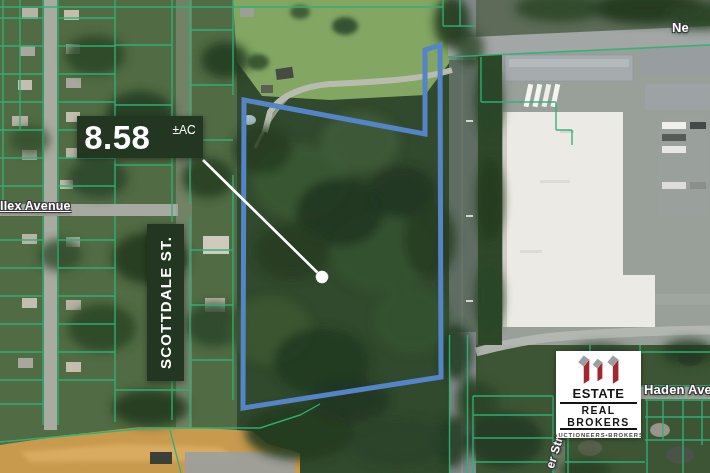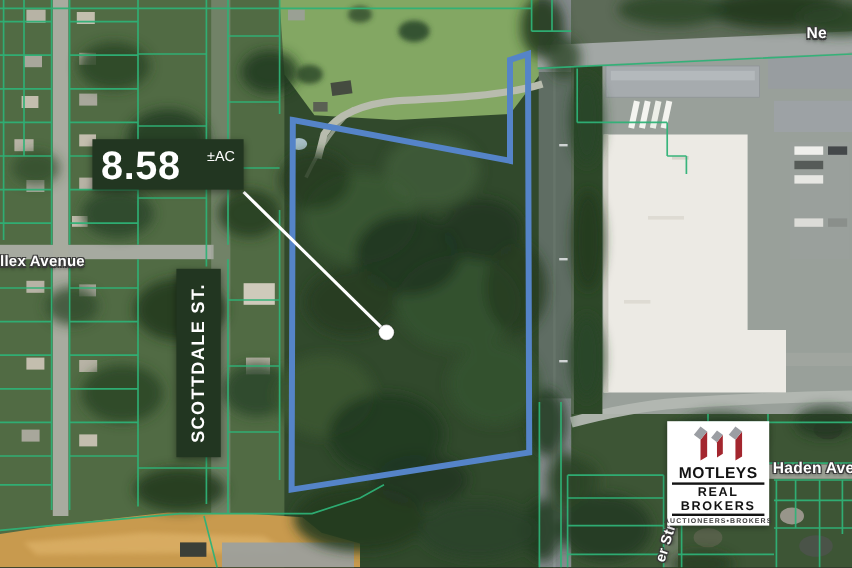--- a/index.html
+++ b/index.html
@@ -215,21 +215,21 @@
       <rect x="466" y="215" width="7" height="2" fill="#d0d4d4"></rect>
       <rect x="466" y="300" width="7" height="2" fill="#d0d4d4"></rect>
     </g>
 
     <polygon points="244,100 425,134 425,50 440,45 441,377 243,408" fill="none" stroke="#5584c8" stroke-width="5" stroke-linejoin="miter"></polygon>
 
     <line x1="203" y1="160" x2="322" y2="277" stroke="#ffffff" stroke-width="2.6"></line>
     <circle cx="322" cy="277" r="6.5" fill="#ffffff" stroke="rgba(0,0,0,.25)" stroke-width="1"></circle>
   </svg>
 
-  <div class="street-label" style="left:0;top:211px;font-size:12.5px;">llex Avenue</div>
+  <div class="street-label" style="left:0;top:199px;font-size:12.5px;text-decoration:underline;">llex Avenue</div>
   <div class="street-label" style="left:644px;top:382px;">Haden Avenue</div>
   <div class="street-label" style="left:672px;top:20px;">Ne</div>
   <div class="street-label" id="label-erstr" style="left:543px;top:466px;">er Str</div>
 
   <div class="acreage-box">
     <span class="val">8.58</span>
     <span class="unit">±AC</span>
   </div>
 
   <div class="scottdale-box">
@@ -244,20 +244,20 @@
       </g>
       <g transform="translate(21,5) scale(0.88)">
         <polygon points="10,18 18,8 18,34 10,39" fill="#a3262e"></polygon>
         <polygon points="2,12 10,2 18,8 10,18" fill="#9b9ea3"></polygon>
       </g>
       <g transform="translate(42,0)">
         <polygon points="10,18 18,8 18,38 10,43" fill="#a3262e"></polygon>
         <polygon points="2,12 10,2 18,8 10,18" fill="#9b9ea3"></polygon>
       </g>
     </svg>
-    <div class="brand">MOTLEYS</div>
+    <div class="brand">ESTATE</div>
     <div class="re-wrap">
       <div class="re">REAL BROKERS</div>
     </div>
     <div class="tagline">AUCTIONEERS•BROKERS</div>
   </div>
 
 </div>
 
 </body></html>

